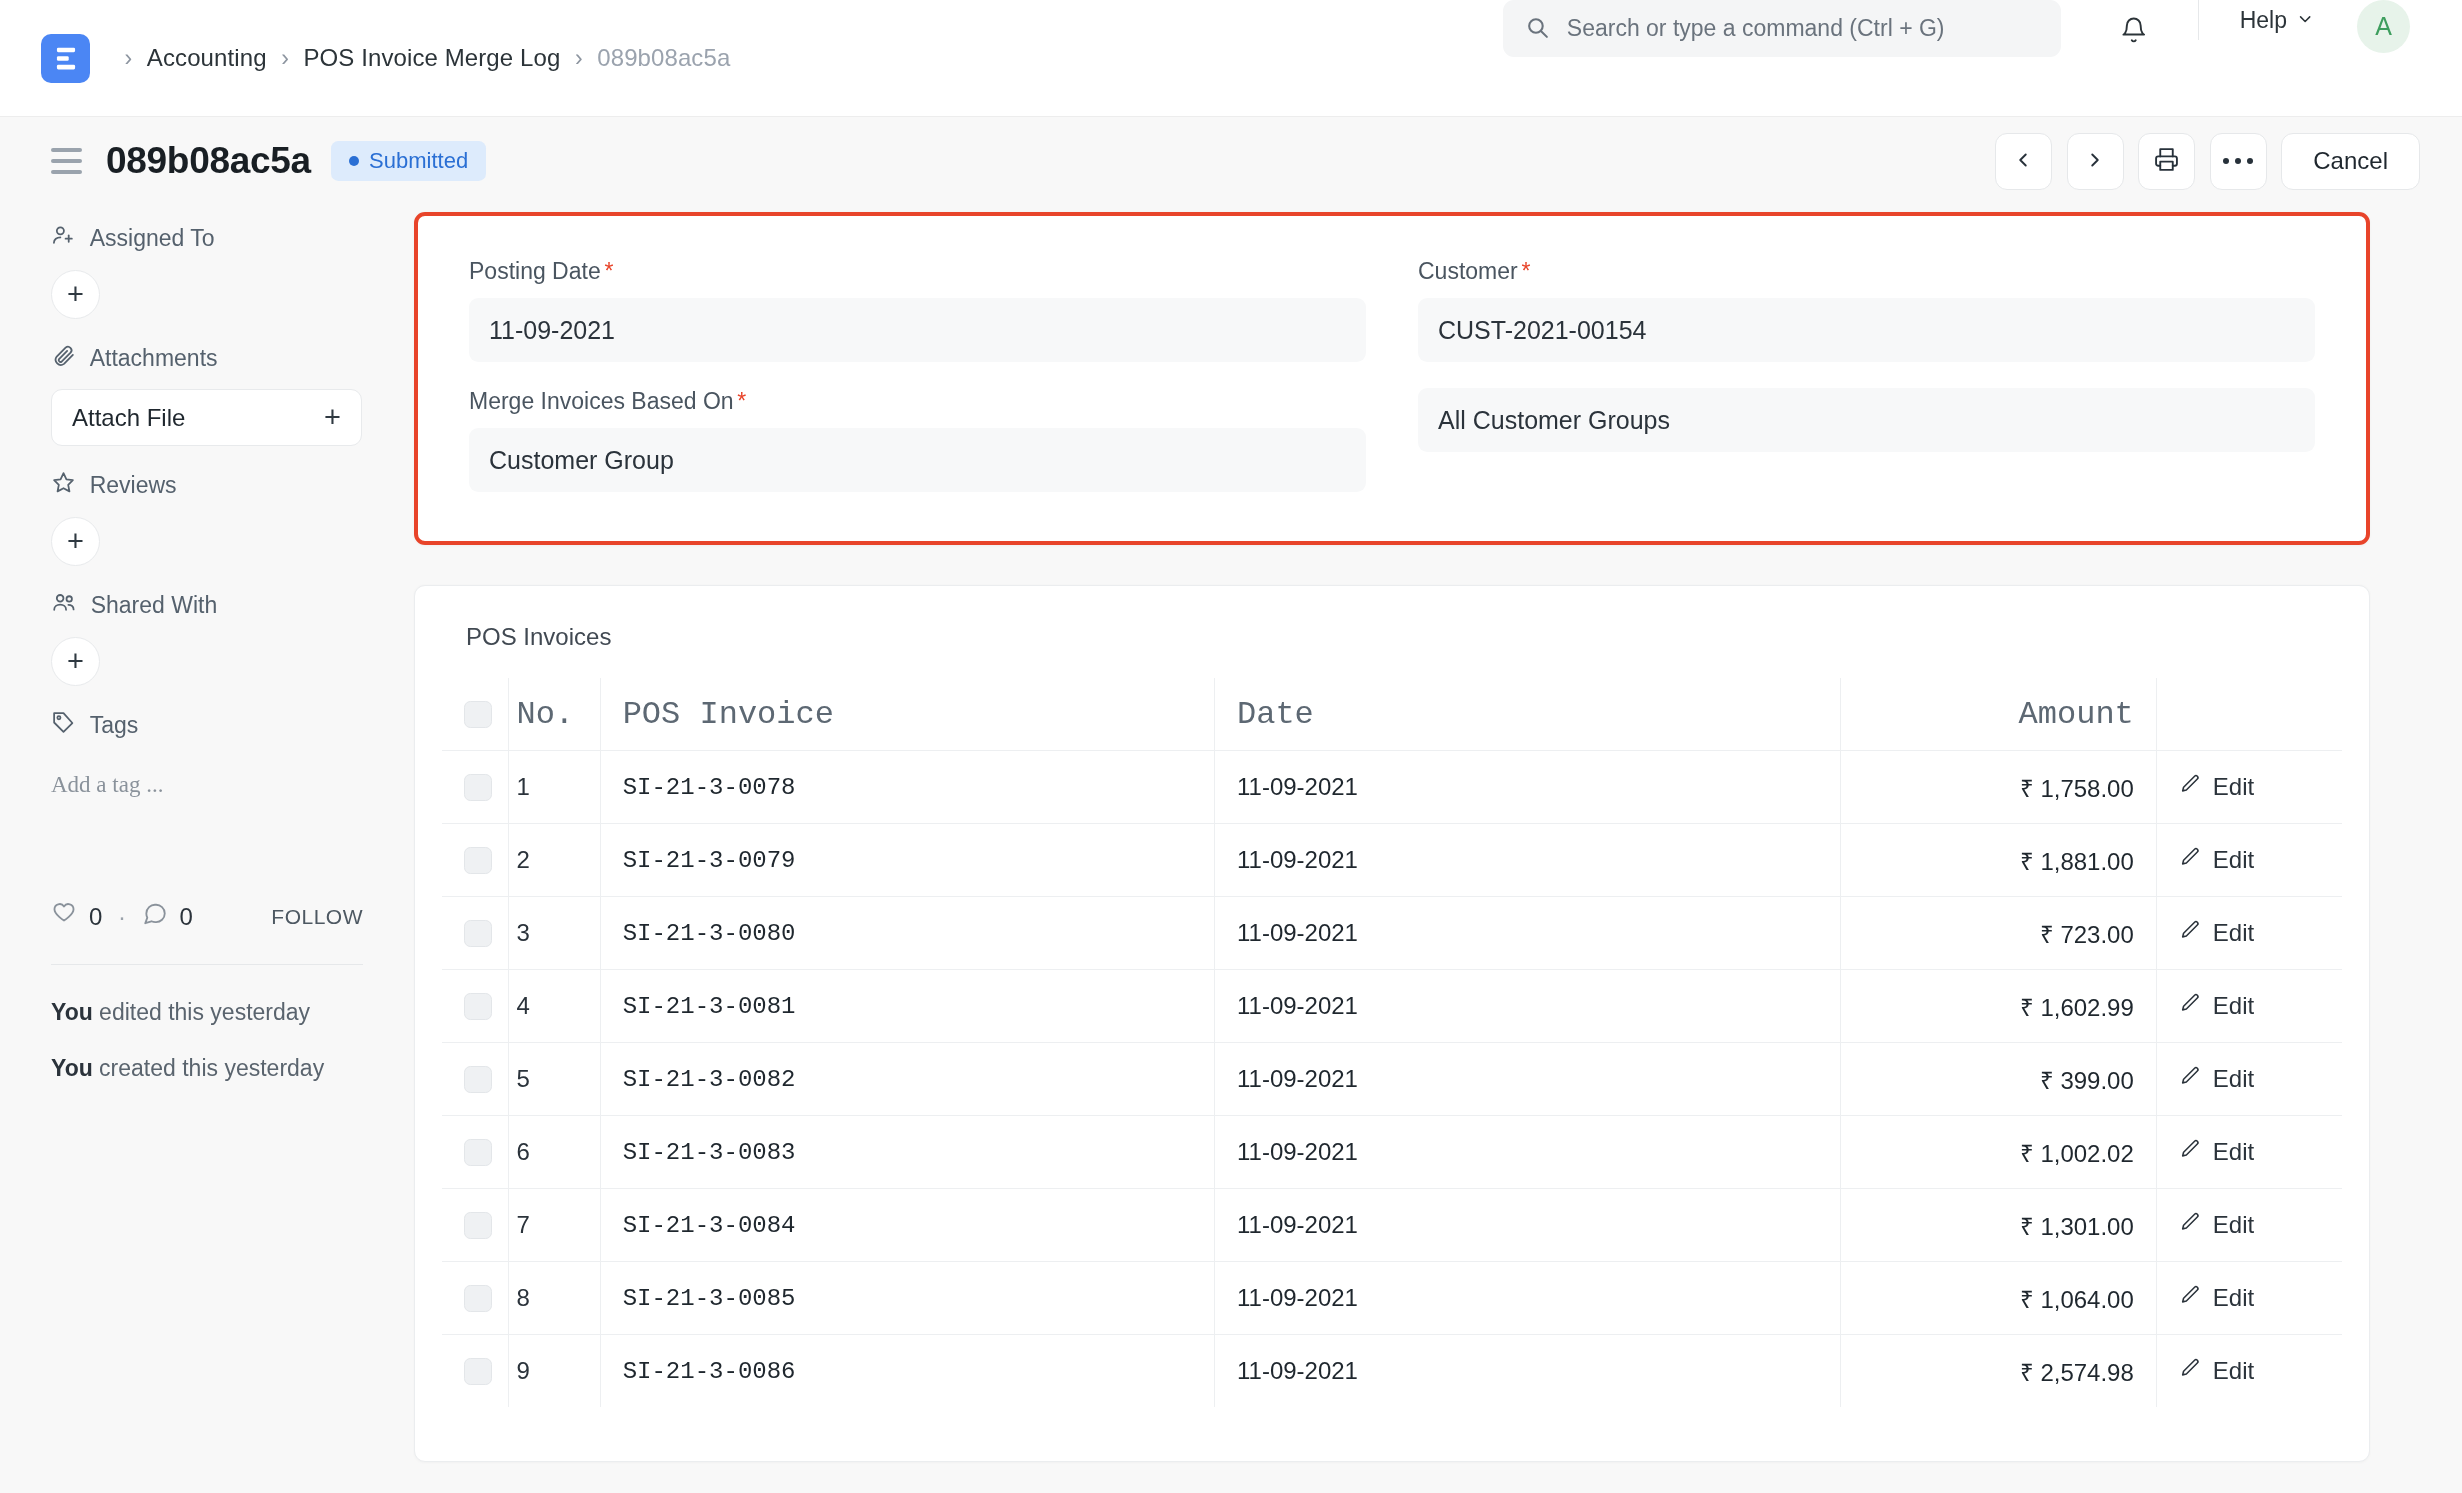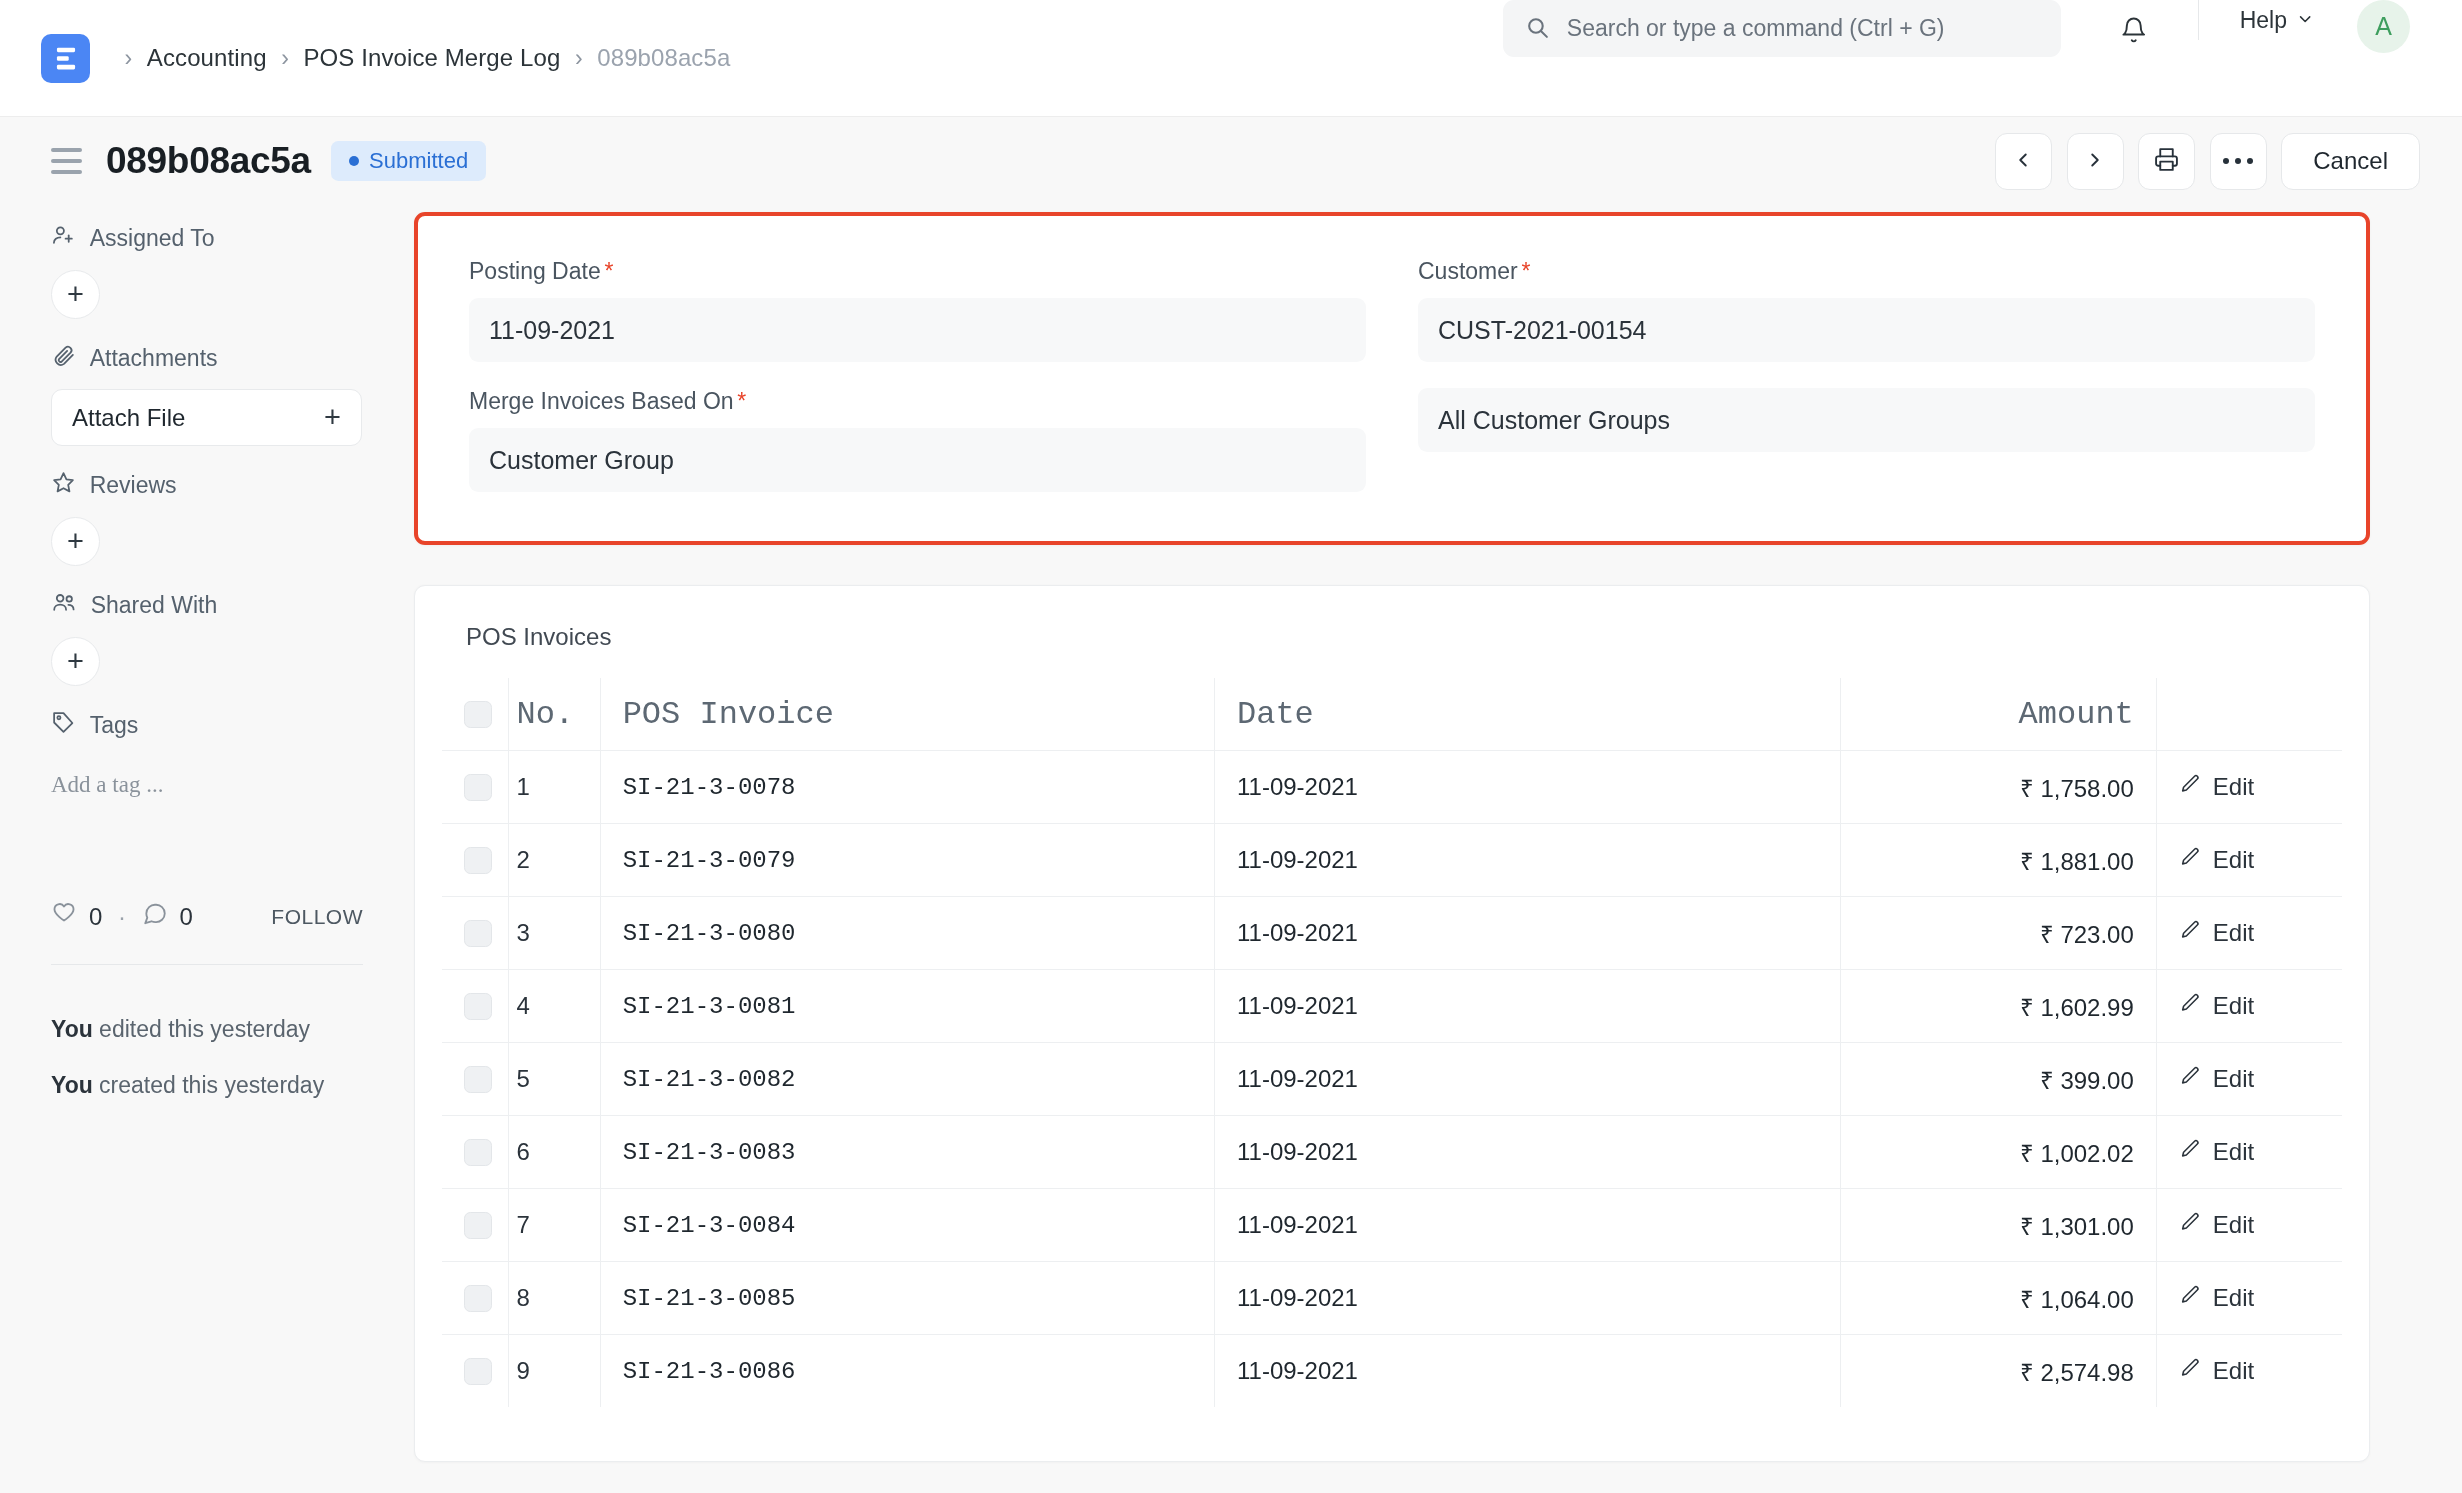--- a/index.html
+++ b/index.html
@@ -137,21 +137,21 @@
   .meta-row {
     display:flex; align-items:center;
     margin-top: 103px;
     font-size: 24px; color:#2B333B;
     gap: 0;
   }
   .meta-row .grp { display:flex; align-items:center; gap:12px; }
   .meta-row .mid-dot { margin: 0 15.6px; color:#9AA2AB; }
   .meta-row .follow { margin-left:auto; font-size:21px; color:#4D5862; letter-spacing:0.5px; }
   .sb-divider { height:0.9px; background:#E6E8EA; margin-top: 31px; }
-  .activity { margin-top: 48px; font-size:23px; color:#5A646E; line-height: 1.42; }
+  .activity { margin-top: 31px; font-size:23px; color:#5A646E; line-height: 1.42; }
   .activity b { color:#2B333B; font-weight:700; }
   .activity + .activity { margin-top: 24px; }
 
   
   .main {
     flex: 1 1 auto;
     padding: 7.3px 92px 0 0;
   }
 
   .form-card {

